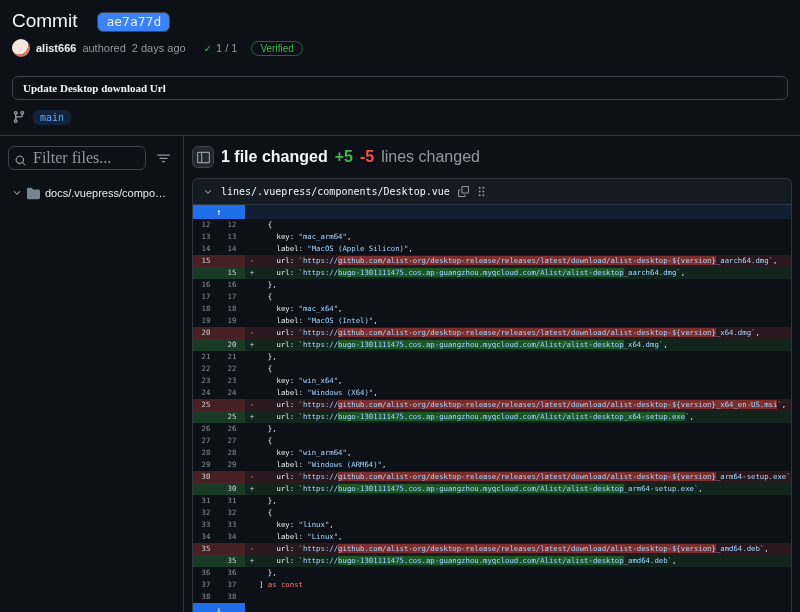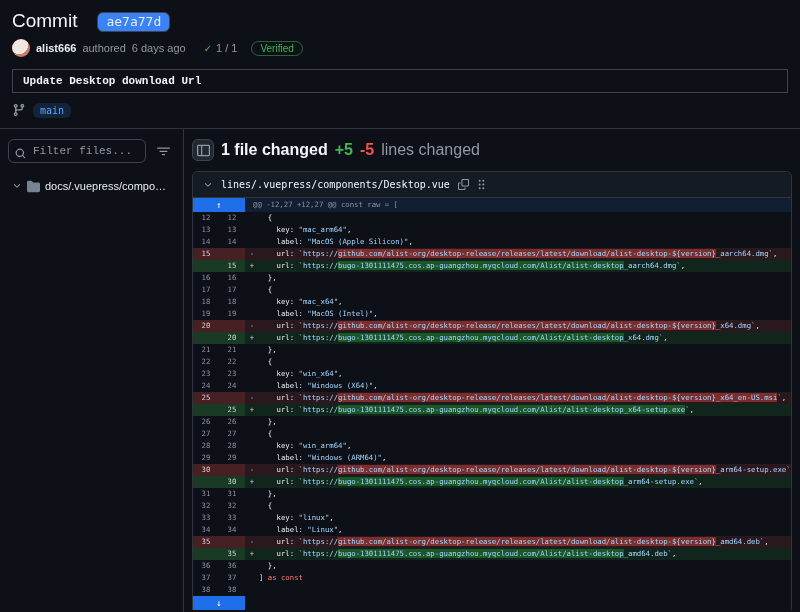--- a/index.html
+++ b/index.html
@@ -11,30 +11,30 @@
   .top{padding:8px 12px 0}
   .title-row{display:flex;align-items:flex-end;gap:20px;height:24px}
   .title{font-size:19px;font-weight:400;color:#f0f6fc}
   .hash-chip{font-family:"DejaVu Sans Mono","Liberation Mono",monospace;font-size:13px;color:#e6edf3;background:#3b82f6;border:1px solid #3d444d;border-radius:6px;padding:1px 8px 2px}
   .author-row{display:flex;align-items:center;gap:6px;margin-top:7px;font-size:11px;color:#9198a1;height:18px}
   .avatar{width:18px;height:18px;border-radius:50%;background:radial-gradient(circle at 40% 35%,#f2e6e0 55%,#c97b6e 56%);flex:none}
   .author-name{color:#e6edf3;font-weight:700}
   .checks{display:flex;align-items:center;gap:4px;margin-left:12px;background:none;border:none;font-size:11px;color:#9198a1;font-family:inherit}
   .check-glyph{color:var(--c-green,#3fb950);font-size:10px;font-weight:700}
   .verified-pill{margin-left:8px;border:1px solid rgba(63,185,80,.5);color:var(--c-green,#3fb950);border-radius:999px;font-size:10px;padding:1px 8px;background:none;font-family:inherit}
-  .msg-box{margin-top:12px;border:1px solid #3d444d;border-radius:0;padding:5px 10px;font-family:Liberation Mono, monospace;font-size:11px;font-weight:700;color:#f0f6fc}
+  .msg-box{margin-top:19px;border:1px solid #3d444d;border-radius:6px;padding:5px 10px;font-family:Liberation Serif, serif;font-size:11px;font-weight:700;color:#f0f6fc}
   .branch-row{display:flex;align-items:center;gap:7px;margin:7px 0 8px;height:20px}
   .branch-pill{background:rgba(56,139,253,.15);color:var(--c-accent,#58a6ff);font-family:"DejaVu Sans Mono","Liberation Mono",monospace;font-size:10px;padding:2px 7px;border-radius:6px}
 
   
   .split{flex:1;display:flex;border-top:1px solid #30363d;min-height:0}
   .sidebar{width:184px;flex:none;border-right:1px solid #30363d;padding:10px 8px}
   .filter-row{display:flex;gap:5px;align-items:center}
   .filter-box{position:relative;flex:1}
-  .filter-input{width:100%;height:24px;background:transparent;border:1px solid #3d444d;border-radius:6px;color:#e6edf3;font-size:11px;padding:0 6px 0 24px;outline:none;font-family:Liberation Mono, monospace}
+  .filter-input{width:100%;height:24px;background:transparent;border:1px solid #3d444d;border-radius:6px;color:#e6edf3;font-size:16px;padding:0 6px 0 24px;outline:none;font-family:Liberation Serif, serif}
   .filter-input::placeholder{color:#9198a1}
   .search-ic{position:absolute;left:7px;top:6px;pointer-events:none}
   .icon-btn{width:24px;height:24px;display:flex;align-items:center;justify-content:center;border-radius:6px;background:transparent;border:none;cursor:pointer}
   .tree{margin-top:12px}
   .tree-row{display:flex;align-items:center;gap:5px;height:22px;font-size:11px;border-radius:6px;padding:0 4px;cursor:pointer;color:#e6edf3}
   .tree-file{padding-left:24px}
   .tree-label{white-space:nowrap;overflow:hidden;text-overflow:ellipsis}
 
   
   .main{flex:1;padding:10px 8px 0;min-width:0}
@@ -75,21 +75,21 @@
 
   <div class="top">
     <div class="title-row">
       <span class="title">Commit</span>
       <span class="hash-chip">ae7a77d</span>
     </div>
     <div class="author-row">
       <span class="avatar"></span>
       <span class="author-name">alist666</span>
       <span>authored</span>
-      <span>6 days ago</span>
+      <span>2 days ago</span>
       <button class="checks">
         <span class="check-glyph">✓</span>
         <span>1 / 1</span>
       </button>
       <button class="verified-pill">Verified</button>
     </div>
     <div class="msg-box">
       <span>Update Desktop download Url</span>
     </div>
     <div class="branch-row">
@@ -176,21 +176,20 @@
                 <circle cx="2" cy="6" r="1.1"></circle>
                 <circle cx="6" cy="6" r="1.1"></circle>
                 <circle cx="2" cy="10" r="1.1"></circle>
                 <circle cx="6" cy="10" r="1.1"></circle>
               </svg>
           </button>
         </div>
         <div class="diff-body" id="diff-rows">
             <div class="dl-row hunk">
               <div class="dl-expand">↑</div>
-              <div class="dl-hunk"><span>@@ -12,27 +12,27 @@ </span><span class="hunk-ctx">const raw = [</span></div>
             </div>
             <div class="dl-row ctx">
               <div class="dl-num">12</div>
               <div class="dl-num">12</div>
               <div class="dl-marker"></div>
               <div class="dl-content"><span>  {</span></div>
             </div>
             <div class="dl-row ctx">
               <div class="dl-num">13</div>
               <div class="dl-num">13</div>

